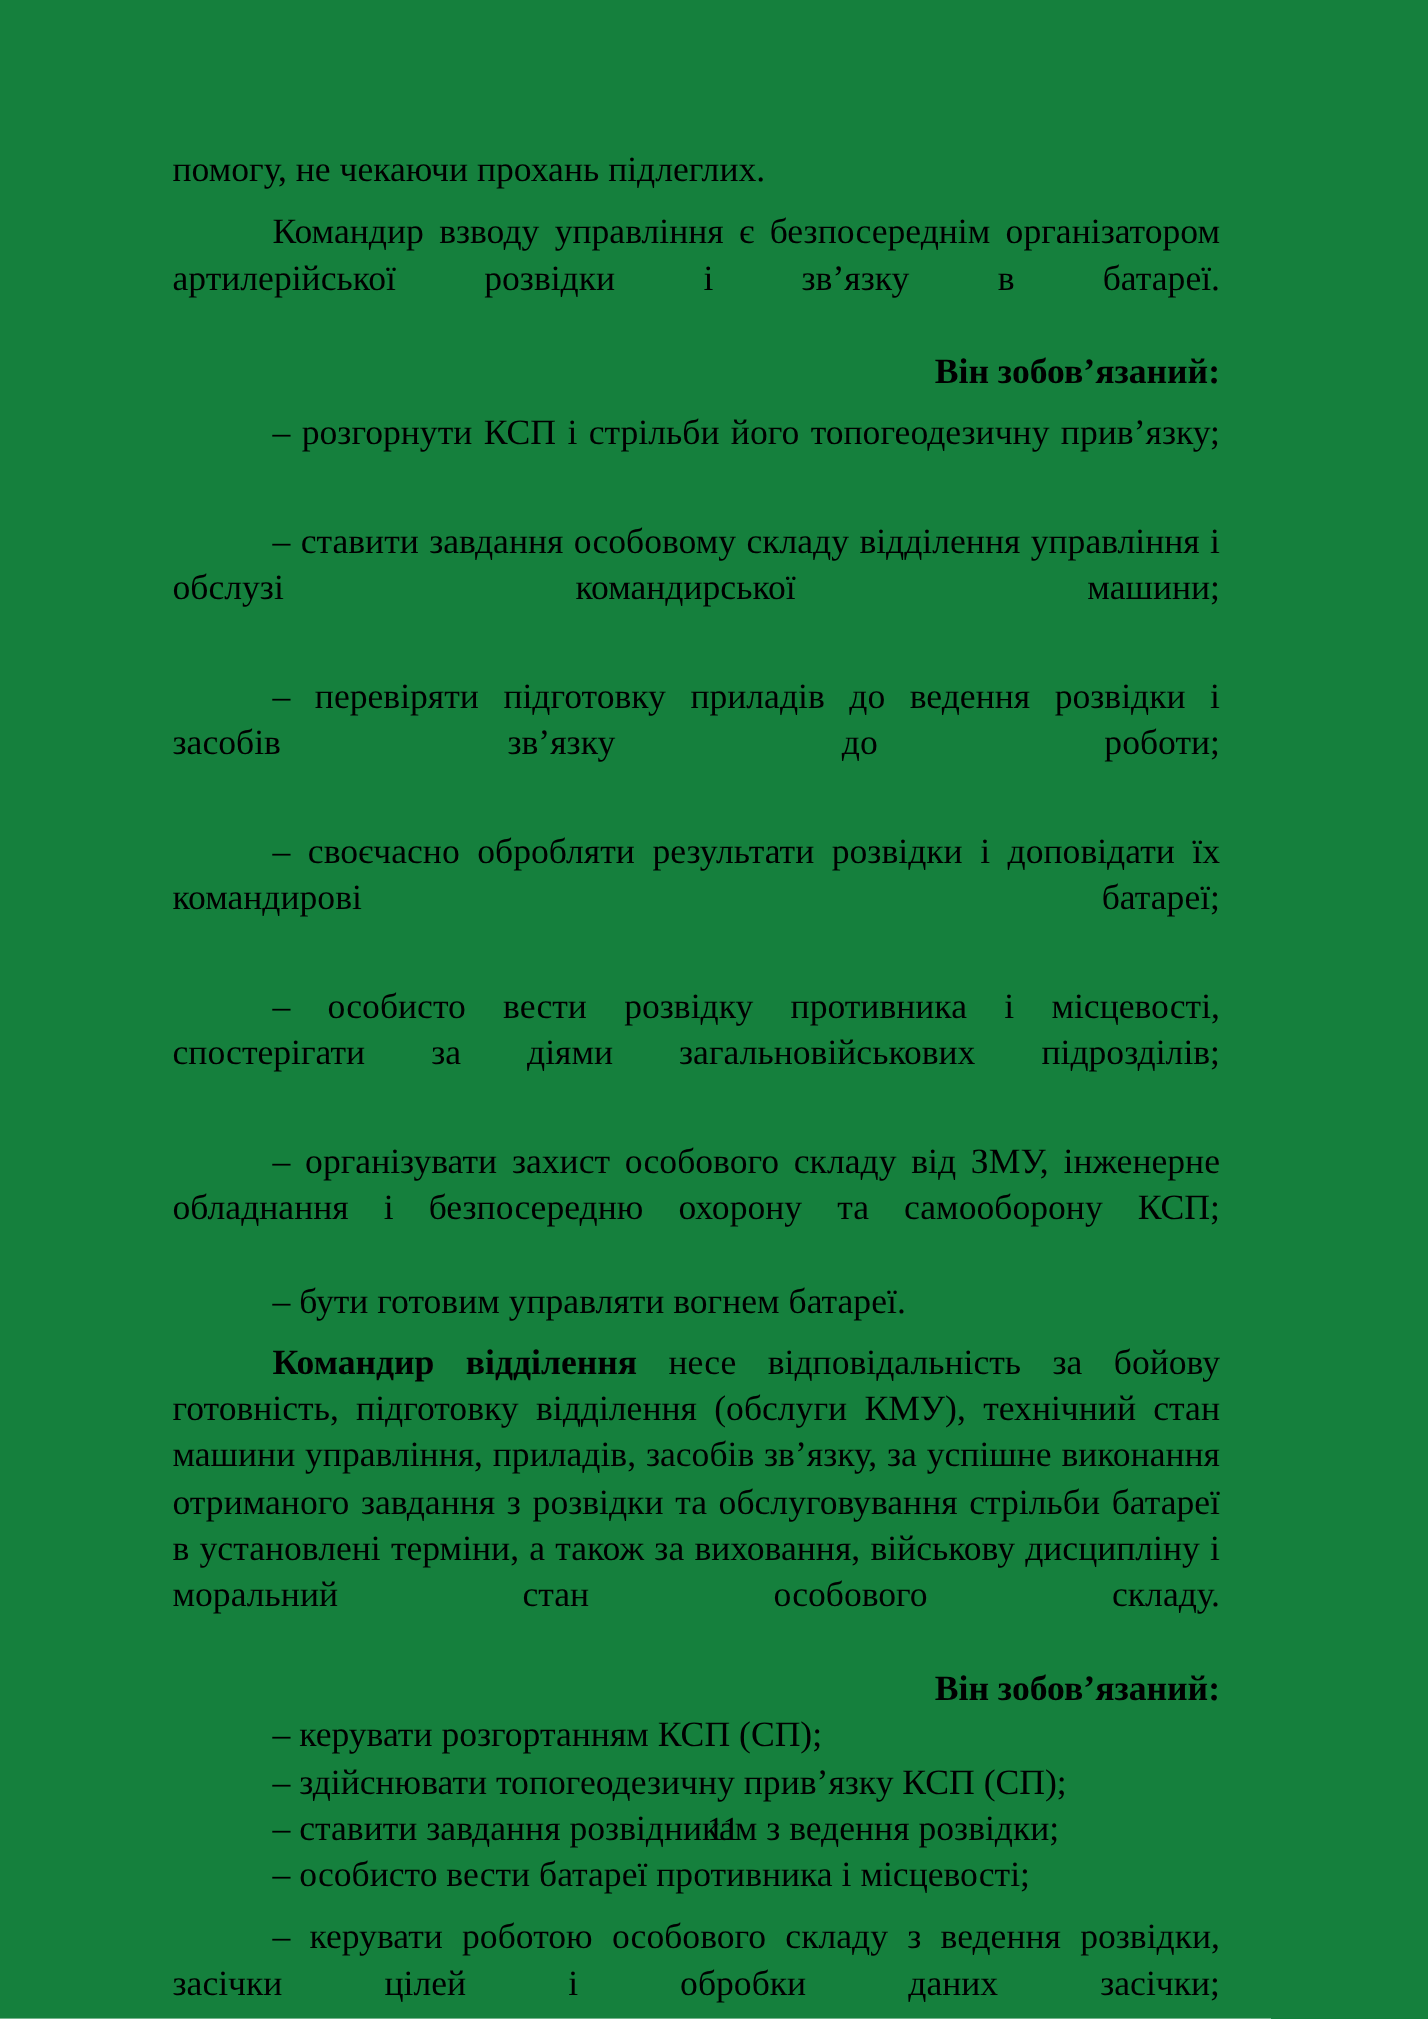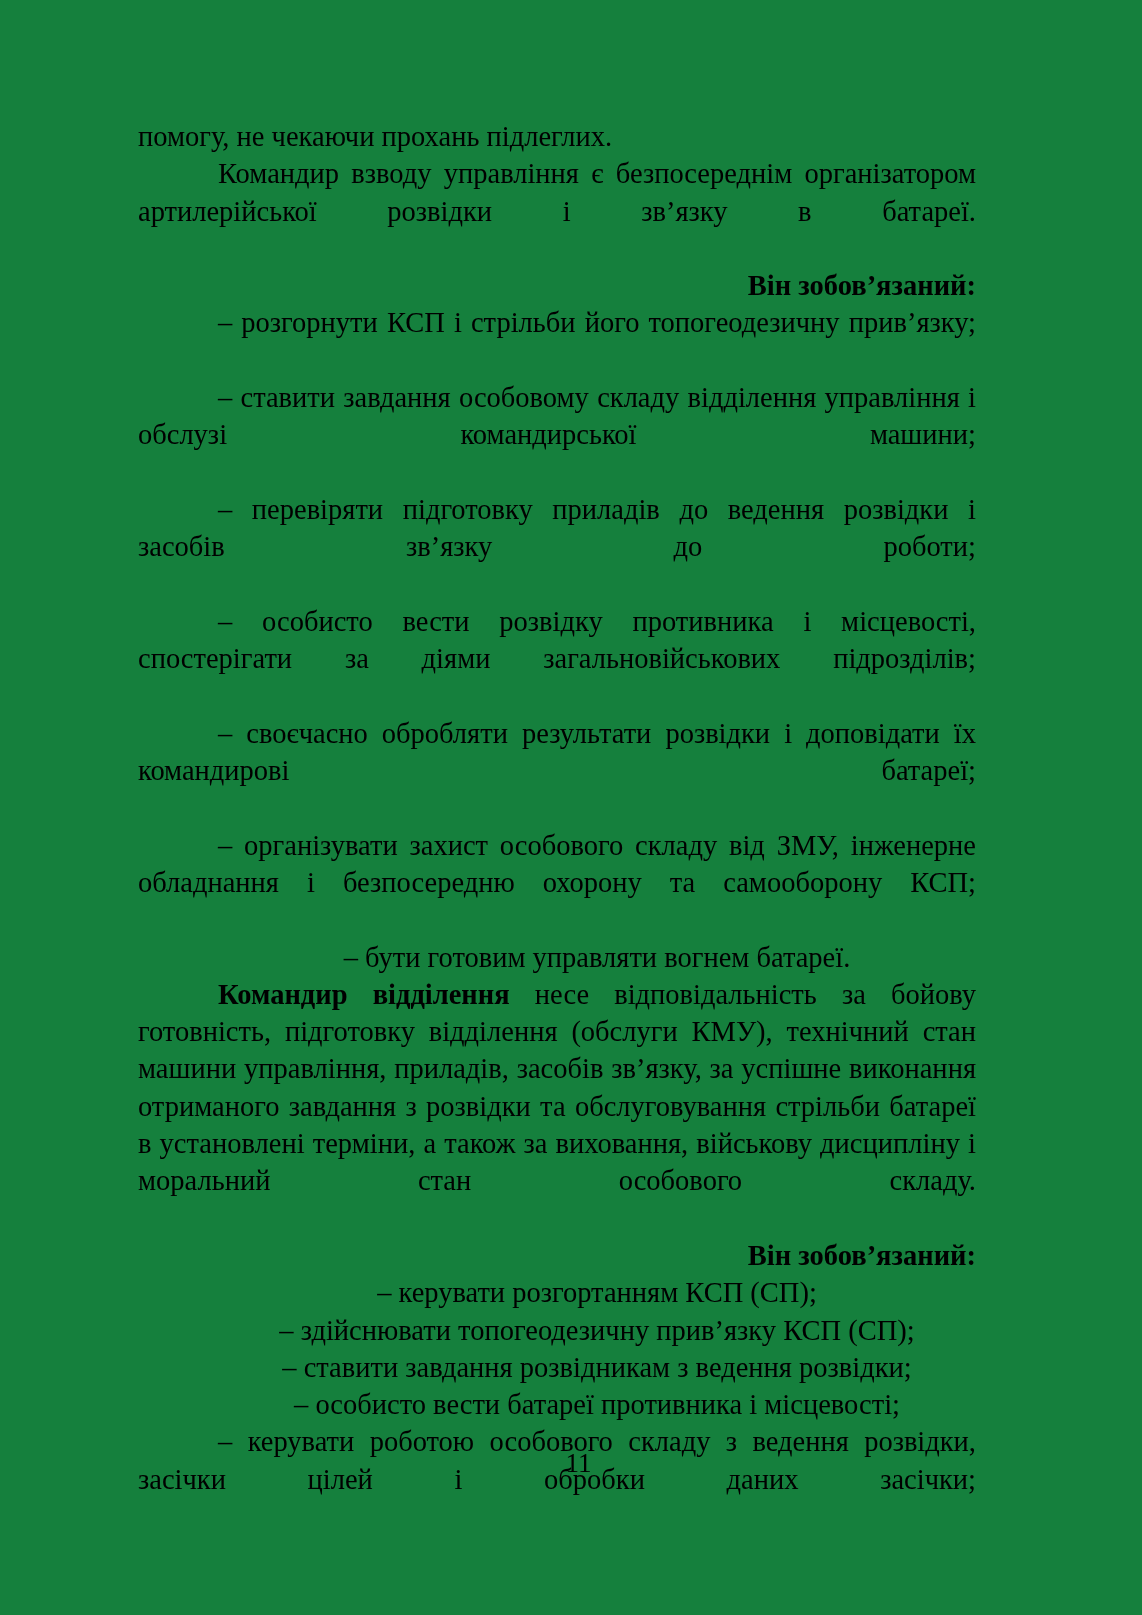--- a/index.html
+++ b/index.html
@@ -33,34 +33,35 @@
   }
   
   .para {
     margin: 0;
     text-align: justify;
     white-space: normal;
   }
   
   .indent {
     text-indent: 80px;
+    margin-top: 12px;
   }
   
   .para::after {
     content: "";
     display: inline-block;
     width: 100%;
   }
   .para.no-stretch::after {
     content: none;
   }
   
   .line {
     margin: 0;
-    text-align: center;
+    text-align: left;
     text-indent: 80px;
     white-space: nowrap;
   }
   .bold {
     font-weight: bold;
   }
   .heading {
     margin: 0;
     text-indent: 80px;
     text-align: right;
@@ -91,23 +92,23 @@
 
     <p class="heading">Він зобов’язаний:</p>
 
     <p class="para indent">– розгорнути КСП і стрільби його топогеодезичну прив’язку;</p>
 
     <p class="para indent">– ставити завдання особовому складу відділення управління і обслузі командирської машини;</p>
 
     <p class="para indent">– перевіряти підготовку приладів до ведення розвідки і засобів зв’язку до роботи;</p>
 
 
+    <p class="para indent">– своєчасно обробляти результати розвідки і доповідати їх командирові батареї;</p>
+
     <p class="para indent">– особисто вести розвідку противника і місцевості, спостерігати за діями загальновійськових підрозділів;</p>
-
-    <p class="para indent">– своєчасно обробляти результати розвідки і доповідати їх командирові батареї;</p>
 
     <p class="para indent">– організувати захист особового складу від ЗМУ, інженерне обладнання і безпосередню охорону та самооборону КСП;</p>
 
     <p class="line">– бути готовим управляти вогнем батареї.</p>
 
     <p class="para indent"><span class="bold">Командир відділення</span><span> несе відповідальність за бойову готовність, підготовку відділення (обслуги КМУ), технічний стан машини управління, приладів, засобів зв’язку, за успішне виконання отриманого завдання з розвідки та обслуговування стрільби батареї в установлені терміни, а також за виховання, військову дисципліну і моральний стан особового складу.</span></p>
 
     <p class="heading">Він зобов’язаний:</p>
 
     <p class="line">– керувати розгортанням КСП (СП);</p>

